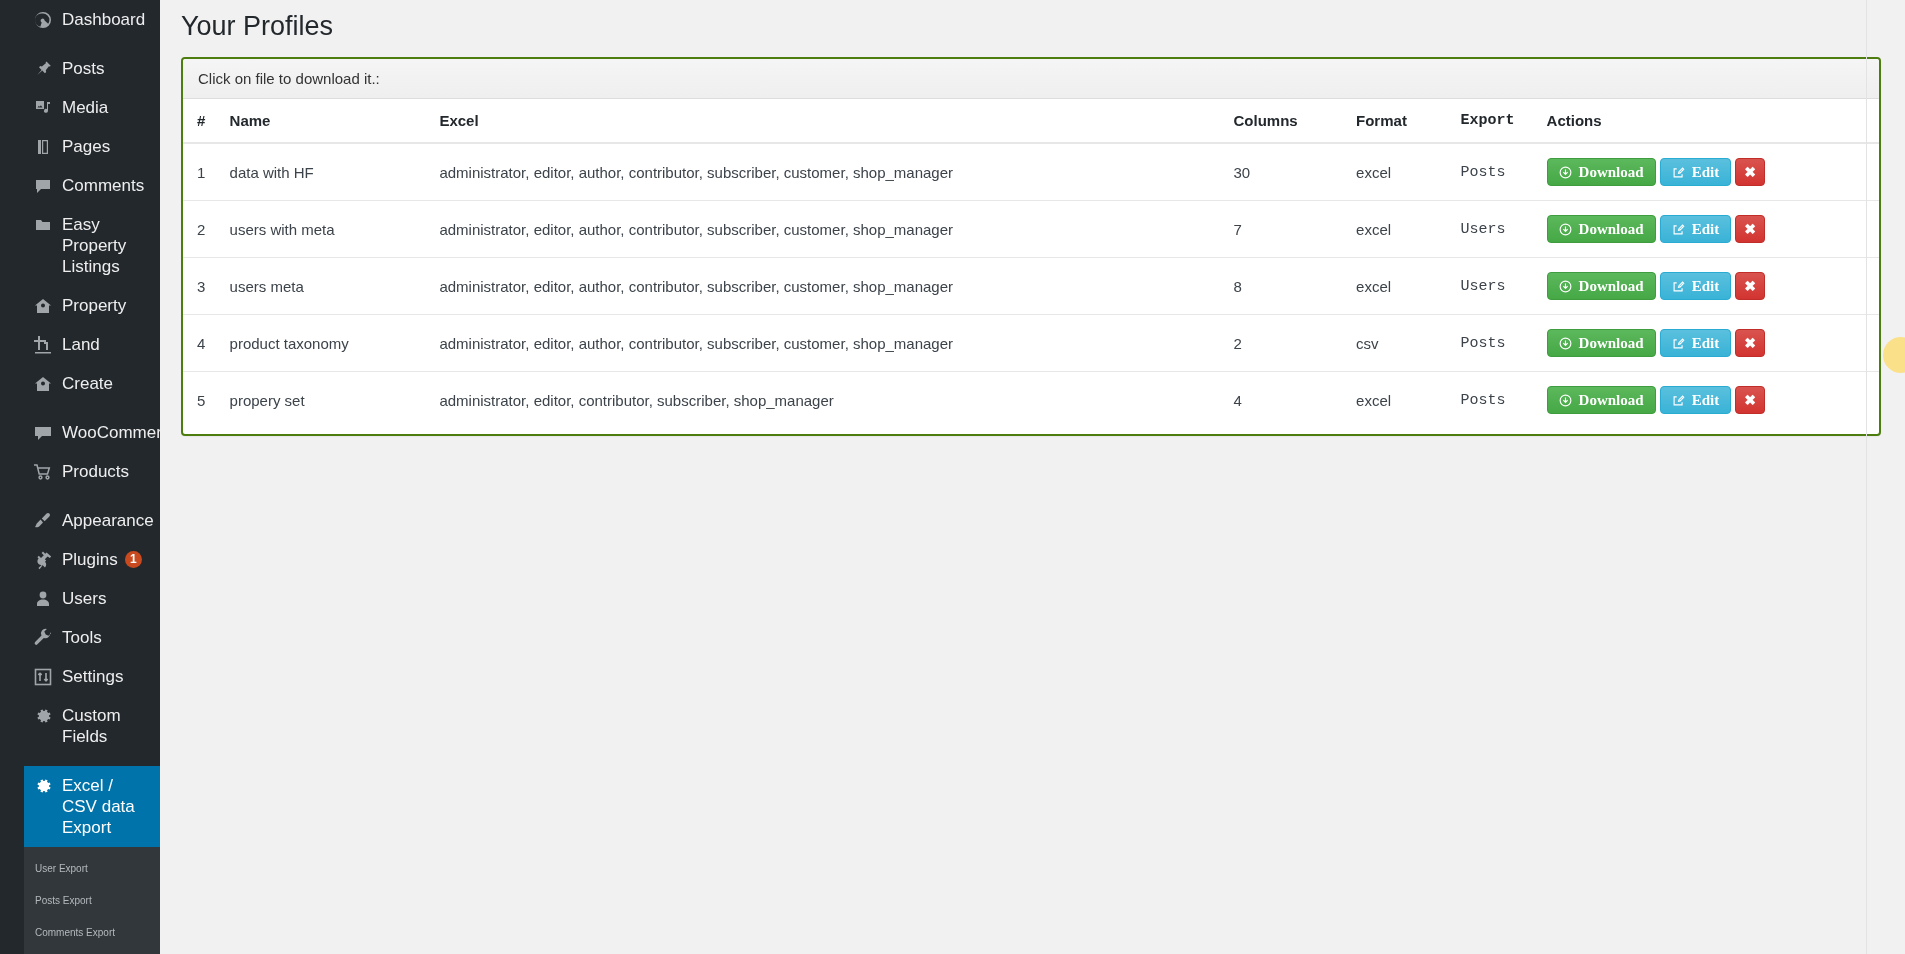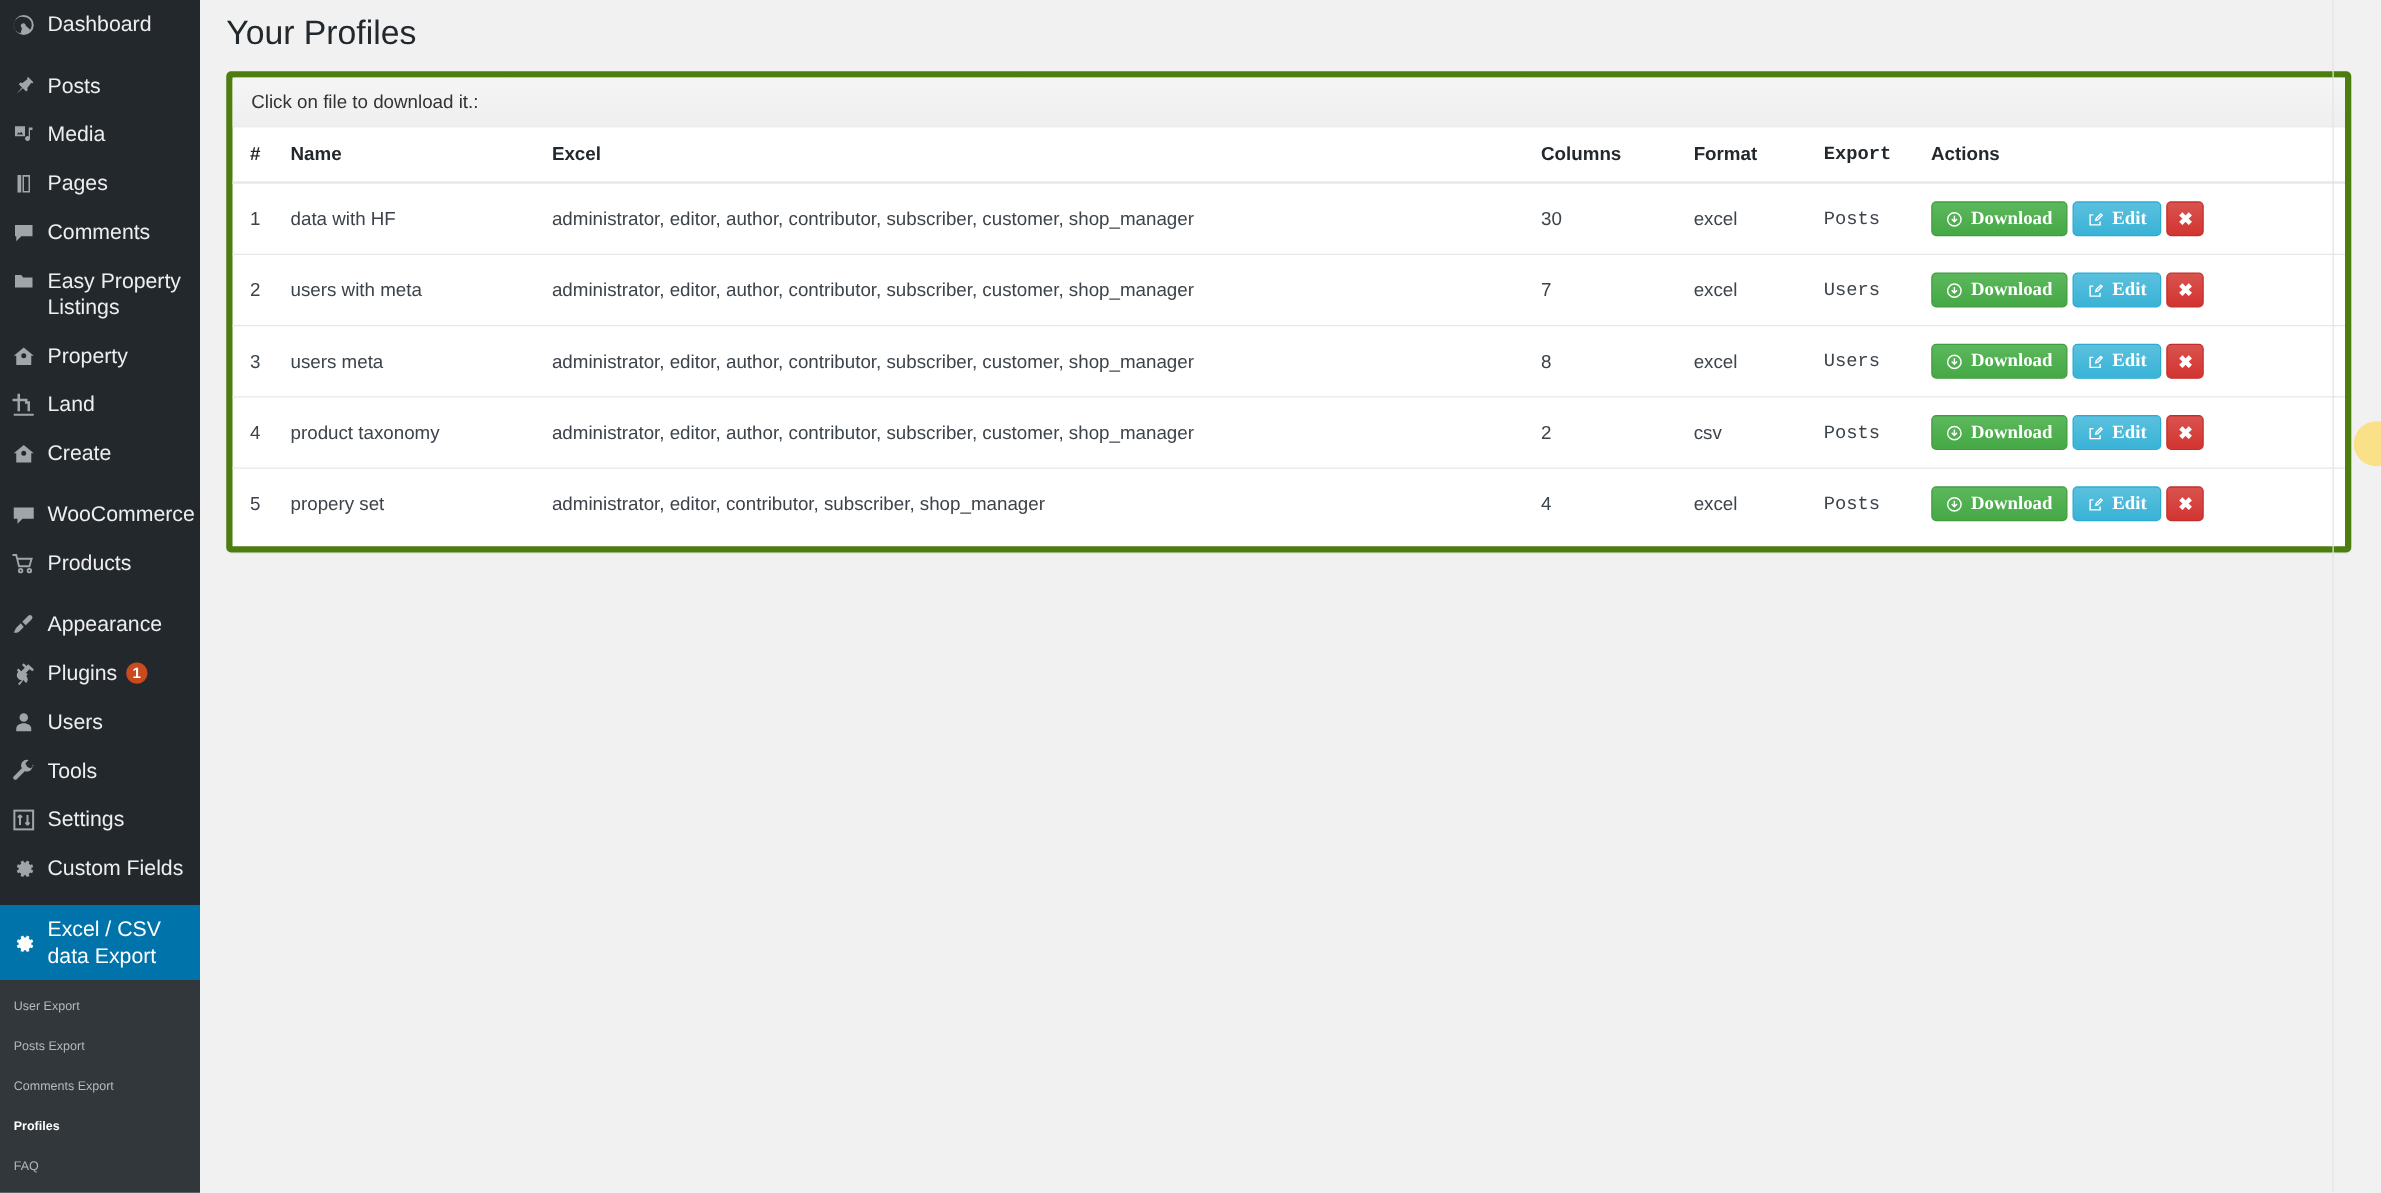--- a/index.html
+++ b/index.html
@@ -13,20 +13,21 @@
 
   
   #adminmenu {
     position: absolute;
     top: 0; left: 0;
     width: 160px;
     height: 954px;
     background: #23282d;
     overflow: hidden;
     z-index: 20;
+    padding-left: 24px;
   }
   .menu-group { padding: 0; margin: 0; }
   .menu-sep { height: 10px; }
 
   .menu-item {
     position: relative;
     display: flex;
     align-items: flex-start;
     padding: 9px 0 9px 0;
     color: #eee;
@@ -47,21 +48,20 @@
   .menu-item .mi-icon svg { display:block; margin: 1px auto 0 auto; }
   .menu-item .mi-label {
     padding-right: 12px;
     color: #eee;
     font-size: 17px;
     line-height: 21px;
   }
   .menu-item.current {
     background: #0073aa;
     color: #fff;
-    align-items: center;
   }
   .menu-item.current .mi-icon { color: #fff; }
   .menu-item.current .mi-label { color: #fff; }
   .menu-item.current::after {
     content: "";
     position: absolute;
     right: -8px;
     top: 50%;
     margin-top: -8px;
     border-top: 8px solid transparent;
@@ -116,21 +116,21 @@
     font-size: 27px;
     font-weight: normal;
     color: #23282d;
     margin: 0;
     padding: 9px 0 13px 0;
     line-height: 1.3;
   }
 
   .panel {
     background: #fff;
-    border: 5px solid #4d7c0f;
+    border: 2px solid #4d7c0f;
     border-radius: 4px;
     box-shadow: 0 1px 1px rgba(0,0,0,.04);
     width: 1700px;
   }
   .panel-heading {
     background: linear-gradient(to bottom, #f5f5f5 0%, #efefef 100%);
     border-bottom: 1px solid #ddd;
     border-radius: 3px 3px 0 0;
     padding: 11px 15px;
     font-size: 15px;

